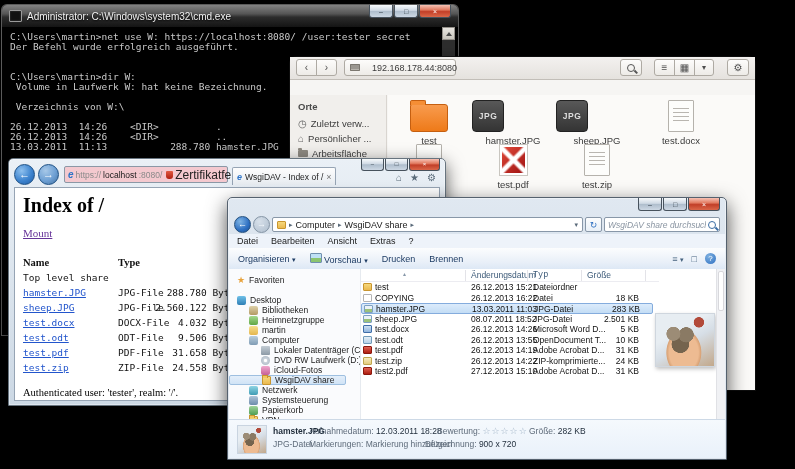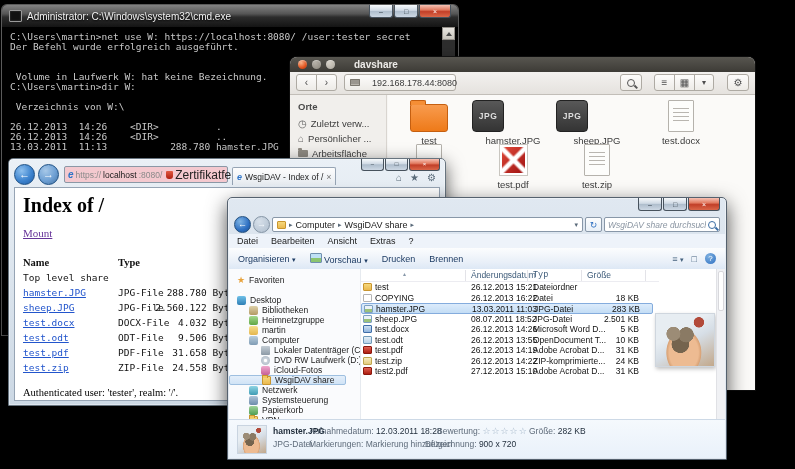--- a/index.html
+++ b/index.html
@@ -217,42 +217,36 @@
       <span class="wb">–</span>
       <span class="wb">□</span>
       <span class="wb close">×</span>
     </div>
     <div class="cmd-body">
       <div class="cmd-text">
         <div class="cline">C:\Users\martin&gt;net use W: https://localhost:8080/ /user:tester secret</div>
         <div class="cline">Der Befehl wurde erfolgreich ausgeführt.</div>
         <div class="cline"></div>
         <div class="cline"></div>
+        <div class="cline">C:\Users\martin&gt;dir W:</div>
         <div class="cline"> Volume in Laufwerk W: hat keine Bezeichnung.</div>
-        <div class="cline">C:\Users\martin&gt;dir W:</div>
         <div class="cline"></div>
         <div class="cline"> Verzeichnis von W:\</div>
         <div class="cline"></div>
         <div class="cline">26.12.2013  14:26    &lt;DIR&gt;          .</div>
         <div class="cline">26.12.2013  14:26    &lt;DIR&gt;          ..</div>
         <div class="cline">13.03.2011  11:13           288.780 hamster.JPG</div>
       </div>
       <div class="cmd-scroll">
         <div class="cmd-up"></div>
       </div>
     </div>
   </section>
 
   <section class="abs" id="naut">
-    <div class="n-title">
-      <span class="dot c"></span>
-      <span class="dot m"></span>
-      <span class="dot x"></span>
-      <span class="t">davshare</span>
-    </div>
     <div class="n-tools">
       <div class="n-btn" style="left:6px;width:21px;border-radius:3px 0 0 3px;">
           <span>‹</span>
         </div>
       <div class="n-btn" style="left:26px;width:21px;border-radius:0 3px 3px 0;">
           <span>›</span>
         </div>
       <div class="n-btn" style="left:54px;width:112px;justify-content:flex-start;gap:12px;padding:0 5px;">
         <span class="n-loc-ico"></span>
         <span style="font-size:9px;color:#3b3b3b;">192.168.178.44:8080</span>

